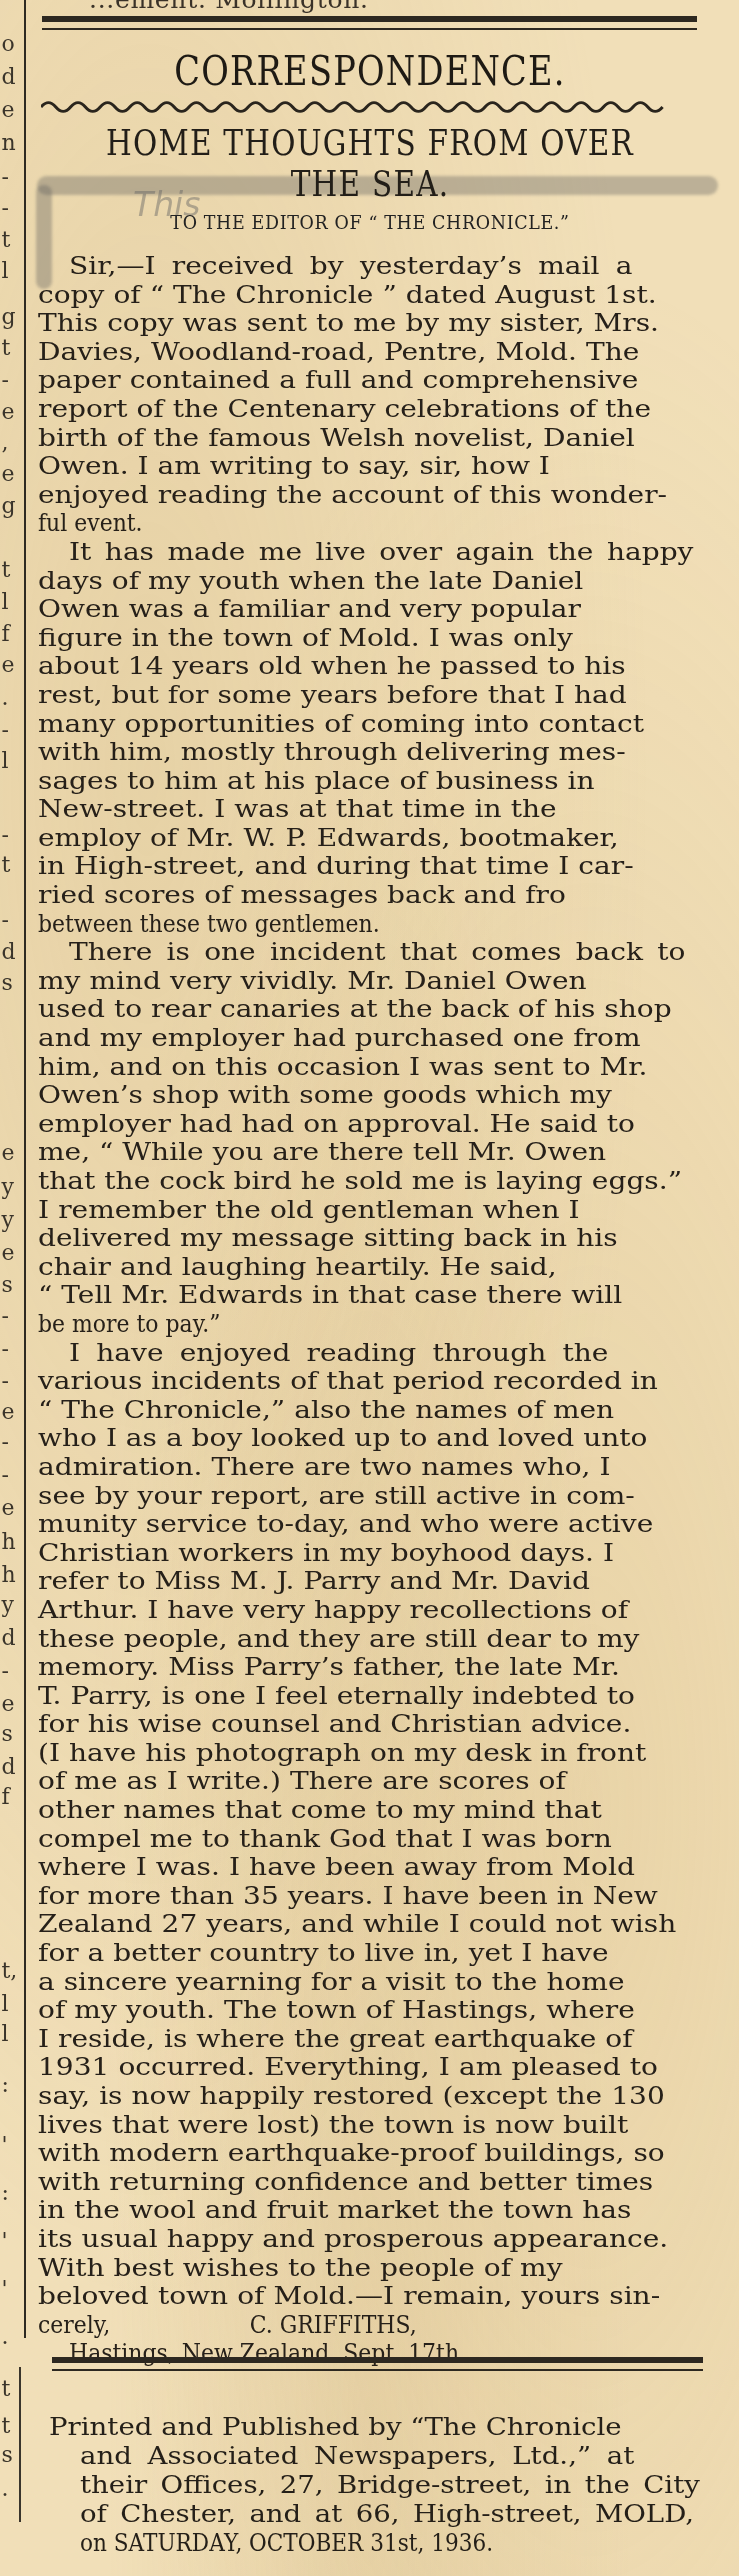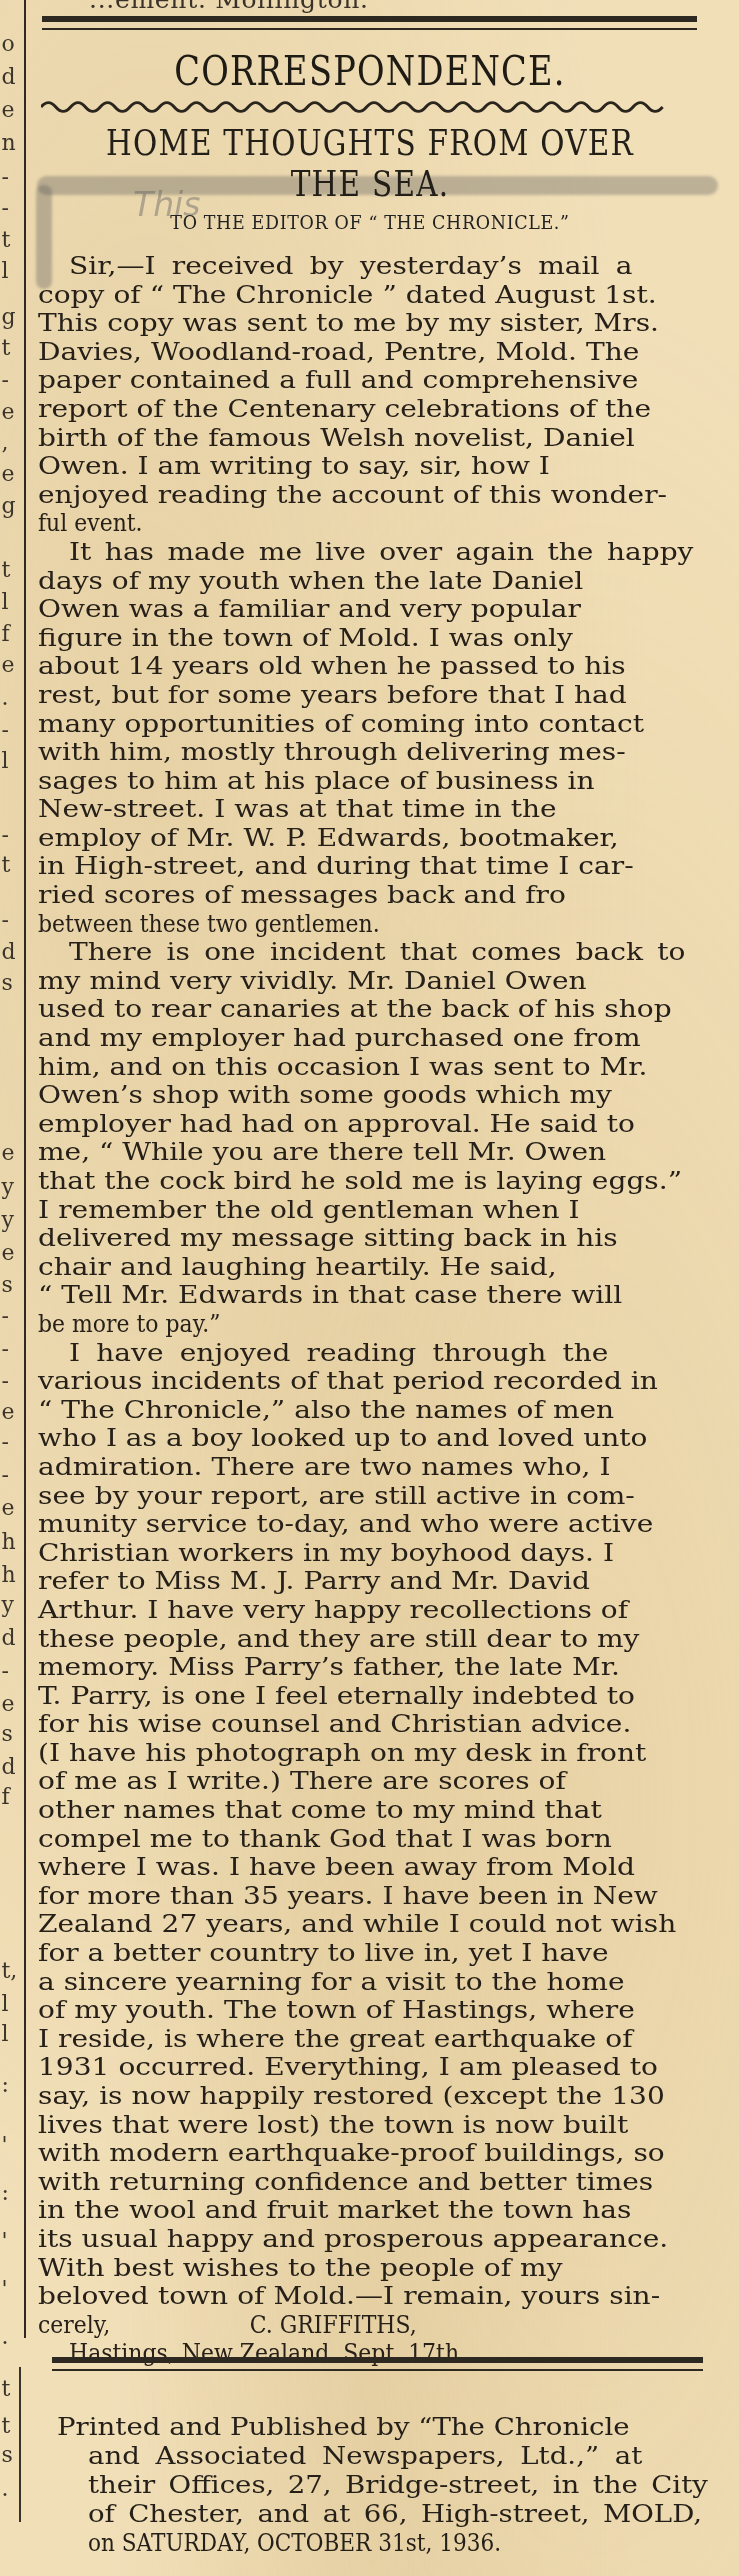--- a/index.html
+++ b/index.html
@@ -71,21 +71,21 @@
     font-family:"DejaVu Serif", serif;
   }
   .body-text .line {
     display:block; white-space:nowrap; text-align:justify; text-align-last:justify;
     transform-origin:left; overflow:visible;
   }
   .body-text .line.last { text-align-last:left; }
   .body-text .line.indent { padding-left:31px; }
   .body-text .line.sig { padding-left:31px; }
   .imprint {
-    position:absolute; left:57px; top:2413px; width:651px;
+    position:absolute; left:49px; top:2413px; width:651px;
     font-size:24px; line-height:29px; color:#241f18;
   }
   .imprint .line { display:block; white-space:nowrap; text-align:justify; text-align-last:justify; }
   .imprint .line.hang { padding-left:31px; }
   .imprint .line.last { text-align-last:left; }
 </style>
 </head>
 <body>
 
 <div>

